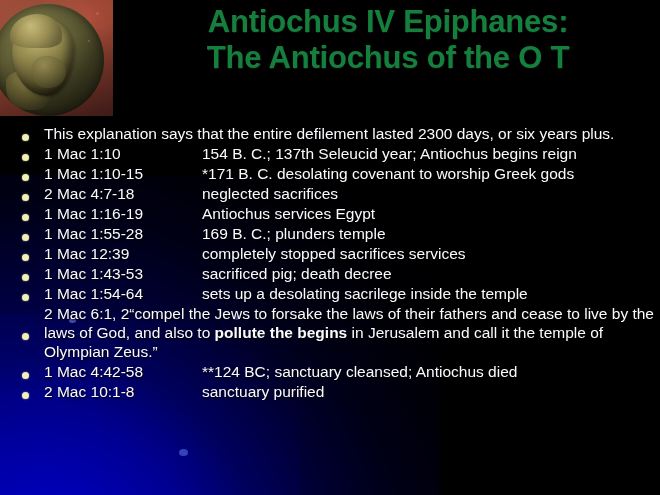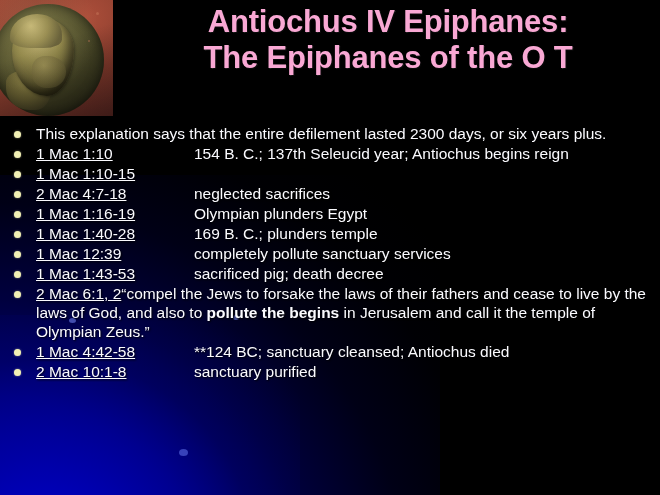--- a/index.html
+++ b/index.html
@@ -158,39 +158,40 @@
     position: absolute;
     left: 120px;
     top: 4px;
     width: 536px;
     text-align: center;
   }
   .title-line {
     font-size: 31px;
     font-weight: bold;
     line-height: 36px;
-    color: #f9a8d4;
+    color: #15803d;
     letter-spacing: -0.2px;
     text-shadow: 2px 2px 2px rgba(0,0,0,0.9), 1px 1px 0 rgba(90,90,90,0.6);
     white-space: nowrap;
   }
 
   
   .body-list {
     position: absolute;
     left: 0;
     top: 124px;
     width: 660px;
   }
   .row {
     position: relative;
     display: flex;
-    align-items: flex-start;
+    align-items: center;
     padding-left: 14px;
     margin-bottom: 1px;
+    margin-left: 8px;
   }
   .bullet {
     flex: 0 0 auto;
     width: 7px;
     height: 7px;
     border-radius: 50%;
     background: #f2f0b4;
     margin-top: 7px;
     margin-right: 0;
     box-shadow: 0 0 2px rgba(255,255,200,0.55);
@@ -202,21 +203,20 @@
     font-size: 15.5px;
     line-height: 19px;
     text-shadow: 1px 1px 2px rgba(0,0,0,0.95);
   }
   .row.two-col .row-body {
     display: flex;
   }
   .col-ref {
     flex: 0 0 158px;
     white-space: nowrap;
-    text-decoration: underline;
   }
   .col-desc {
     flex: 1 1 auto;
   }
 </style>
 </head>
 <body>
 
 <div id="slide">
 
@@ -240,21 +240,21 @@
       <div class="coin-hair"></div>
       <div class="coin-jaw"></div>
     </div>
     <div class="coin-speck cs1"></div>
     <div class="coin-speck cs2"></div>
     <div class="coin-shade"></div>
   </div>
 
   <div class="title-block">
     <div class="title-line">Antiochus IV Epiphanes:</div>
-    <div class="title-line">The Epiphanes of the O T</div>
+    <div class="title-line">The Antiochus of the O T</div>
   </div>
 
   <div class="body-list">
 
     <div class="row">
       <span class="bullet"></span>
       <div class="row-body">This explanation says that the entire defilement lasted 2300 days, or six years plus.</div>
     </div>
 
     <div class="row two-col">
@@ -262,64 +262,72 @@
       <div class="row-body">
         <span class="col-ref">1 Mac 1:10</span>
         <span class="col-desc">154 B. C.; 137th Seleucid year; Antiochus begins reign</span>
       </div>
     </div>
 
     <div class="row two-col">
       <span class="bullet"></span>
       <div class="row-body">
         <span class="col-ref">1 Mac 1:10-15</span>
+        <span class="col-desc">*171 B. C. desolating covenant to worship Greek gods</span>
       </div>
     </div>
 
     <div class="row two-col">
       <span class="bullet"></span>
       <div class="row-body">
         <span class="col-ref">2 Mac 4:7-18</span>
         <span class="col-desc">neglected sacrifices</span>
       </div>
     </div>
 
     <div class="row two-col">
       <span class="bullet"></span>
       <div class="row-body">
         <span class="col-ref">1 Mac 1:16-19</span>
-        <span class="col-desc">Olympian plunders Egypt</span>
-      </div>
-    </div>
-
-    <div class="row two-col">
-      <span class="bullet"></span>
-      <div class="row-body">
-        <span class="col-ref">1 Mac 1:40-28</span>
+        <span class="col-desc">Antiochus services Egypt</span>
+      </div>
+    </div>
+
+    <div class="row two-col">
+      <span class="bullet"></span>
+      <div class="row-body">
+        <span class="col-ref">1 Mac 1:55-28</span>
         <span class="col-desc">169 B. C.; plunders temple</span>
       </div>
     </div>
 
 
     <div class="row two-col">
       <span class="bullet"></span>
       <div class="row-body">
         <span class="col-ref">1 Mac 12:39</span>
-        <span class="col-desc">completely pollute sanctuary services</span>
+        <span class="col-desc">completely stopped sacrifices services</span>
       </div>
     </div>
 
     <div class="row two-col">
       <span class="bullet"></span>
       <div class="row-body">
         <span class="col-ref">1 Mac 1:43-53</span>
         <span class="col-desc">sacrificed pig; death decree</span>
       </div>
     </div>
 
+    <div class="row two-col">
+      <span class="bullet"></span>
+      <div class="row-body">
+        <span class="col-ref">1 Mac 1:54-64</span>
+        <span class="col-desc">sets up a desolating sacrilege inside the temple</span>
+      </div>
+    </div>
 
     <div class="row">
       <span class="bullet"></span>
       <div class="row-body">
         <span class="col-ref" style="display:inline-block;">2 Mac 6:1, 2</span><span>“compel the Jews to forsake the laws of their fathers and cease to live by the laws of God, and also to </span><b>pollute the begins</b><span> in Jerusalem and call it the temple of Olympian Zeus.”</span>
       </div>
     </div>
 
     <div class="row two-col">
       <span class="bullet"></span>

